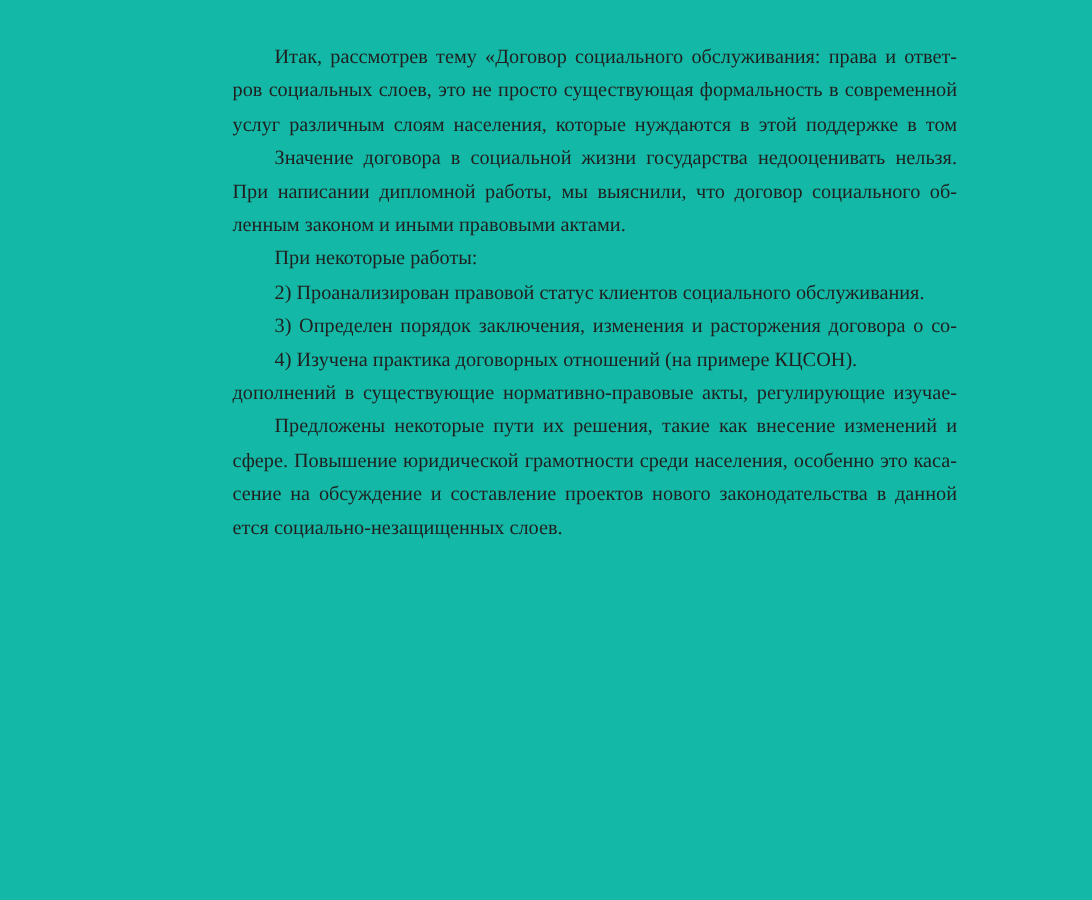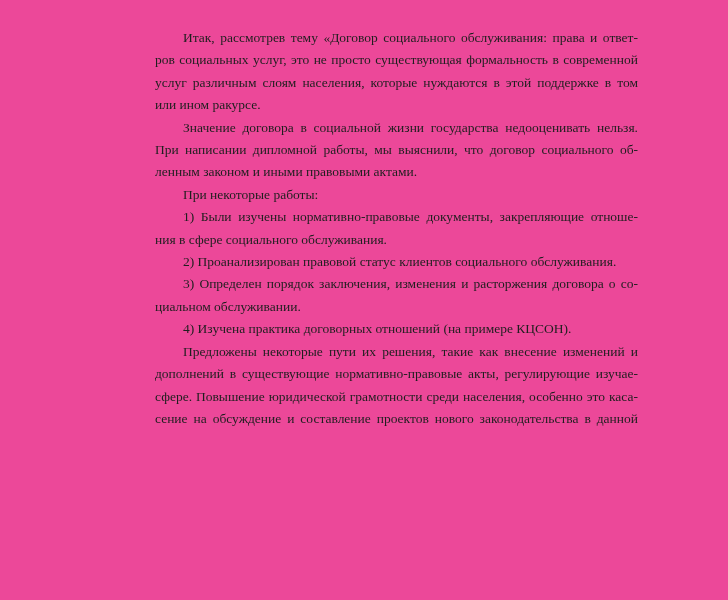--- a/index.html
+++ b/index.html
@@ -12,21 +12,21 @@
     background: #ffffff;
     overflow: hidden;
     position: relative;
   }
   .doc-page {
     position: absolute;
     left: 0;
     top: 0;
     width: 728px;
     height: 600px;
-    background: #ec4899;
+    background: #14b8a6;
   }
   .doc-body {
     position: absolute;
     left: 155px;
     top: 27px;
     width: 483px;
     font-family: "Liberation Serif", "DejaVu Serif", serif;
     font-size: 13.5px;
     line-height: 22.4px;
     color: #1f1f1f;
@@ -48,46 +48,41 @@
     text-align-last: left;
   }
 </style>
 </head>
 <body style="background: rgb(255, 255, 255);">
 
 <div class="doc-page">
   <div class="doc-body" style="color: rgb(31, 31, 31);">
       <div class="paragraph">
         <div class="line first">Итак, рассмотрев тему «Договор социального обслуживания: права и ответ-</div>
-        <div class="line">ров социальных услуг, это не просто существующая формальность в современной</div>
+        <div class="line">ров социальных слоев, это не просто существующая формальность в современной</div>
         <div class="line">услуг различным слоям населения, которые нуждаются в этой поддержке в том</div>
-        <div class="line last">или ином ракурсе.</div>
       </div>
       <div class="paragraph">
         <div class="line first">Значение договора в социальной жизни государства недооценивать нельзя.</div>
         <div class="line">При написании дипломной работы, мы выяснили, что договор социального об-</div>
         <div class="line last">ленным законом и иными правовыми актами.</div>
       </div>
       <div class="paragraph">
         <div class="line first last">При некоторые работы:</div>
       </div>
       <div class="paragraph">
-        <div class="line first">1) Были изучены нормативно-правовые документы, закрепляющие отноше-</div>
-        <div class="line last">ния в сфере социального обслуживания.</div>
-      </div>
-      <div class="paragraph">
         <div class="line first last">2) Проанализирован правовой статус клиентов социального обслуживания.</div>
       </div>
       <div class="paragraph">
         <div class="line first">3) Определен порядок заключения, изменения и расторжения договора о со-</div>
-        <div class="line last">циальном обслуживании.</div>
       </div>
       <div class="paragraph">
         <div class="line first last">4) Изучена практика договорных отношений (на примере КЦСОН).</div>
       </div>
       <div class="paragraph">
+        <div class="line">дополнений в существующие нормативно-правовые акты, регулирующие изучае-</div>
         <div class="line first">Предложены некоторые пути их решения, такие как внесение изменений и</div>
-        <div class="line">дополнений в существующие нормативно-правовые акты, регулирующие изучае-</div>
         <div class="line">сфере. Повышение юридической грамотности среди населения, особенно это каса-</div>
         <div class="line">сение на обсуждение и составление проектов нового законодательства в данной</div>
+        <div class="line last">ется социально-незащищенных слоев.</div>
       </div>
     </div>
 </div>
 
 </body></html>

